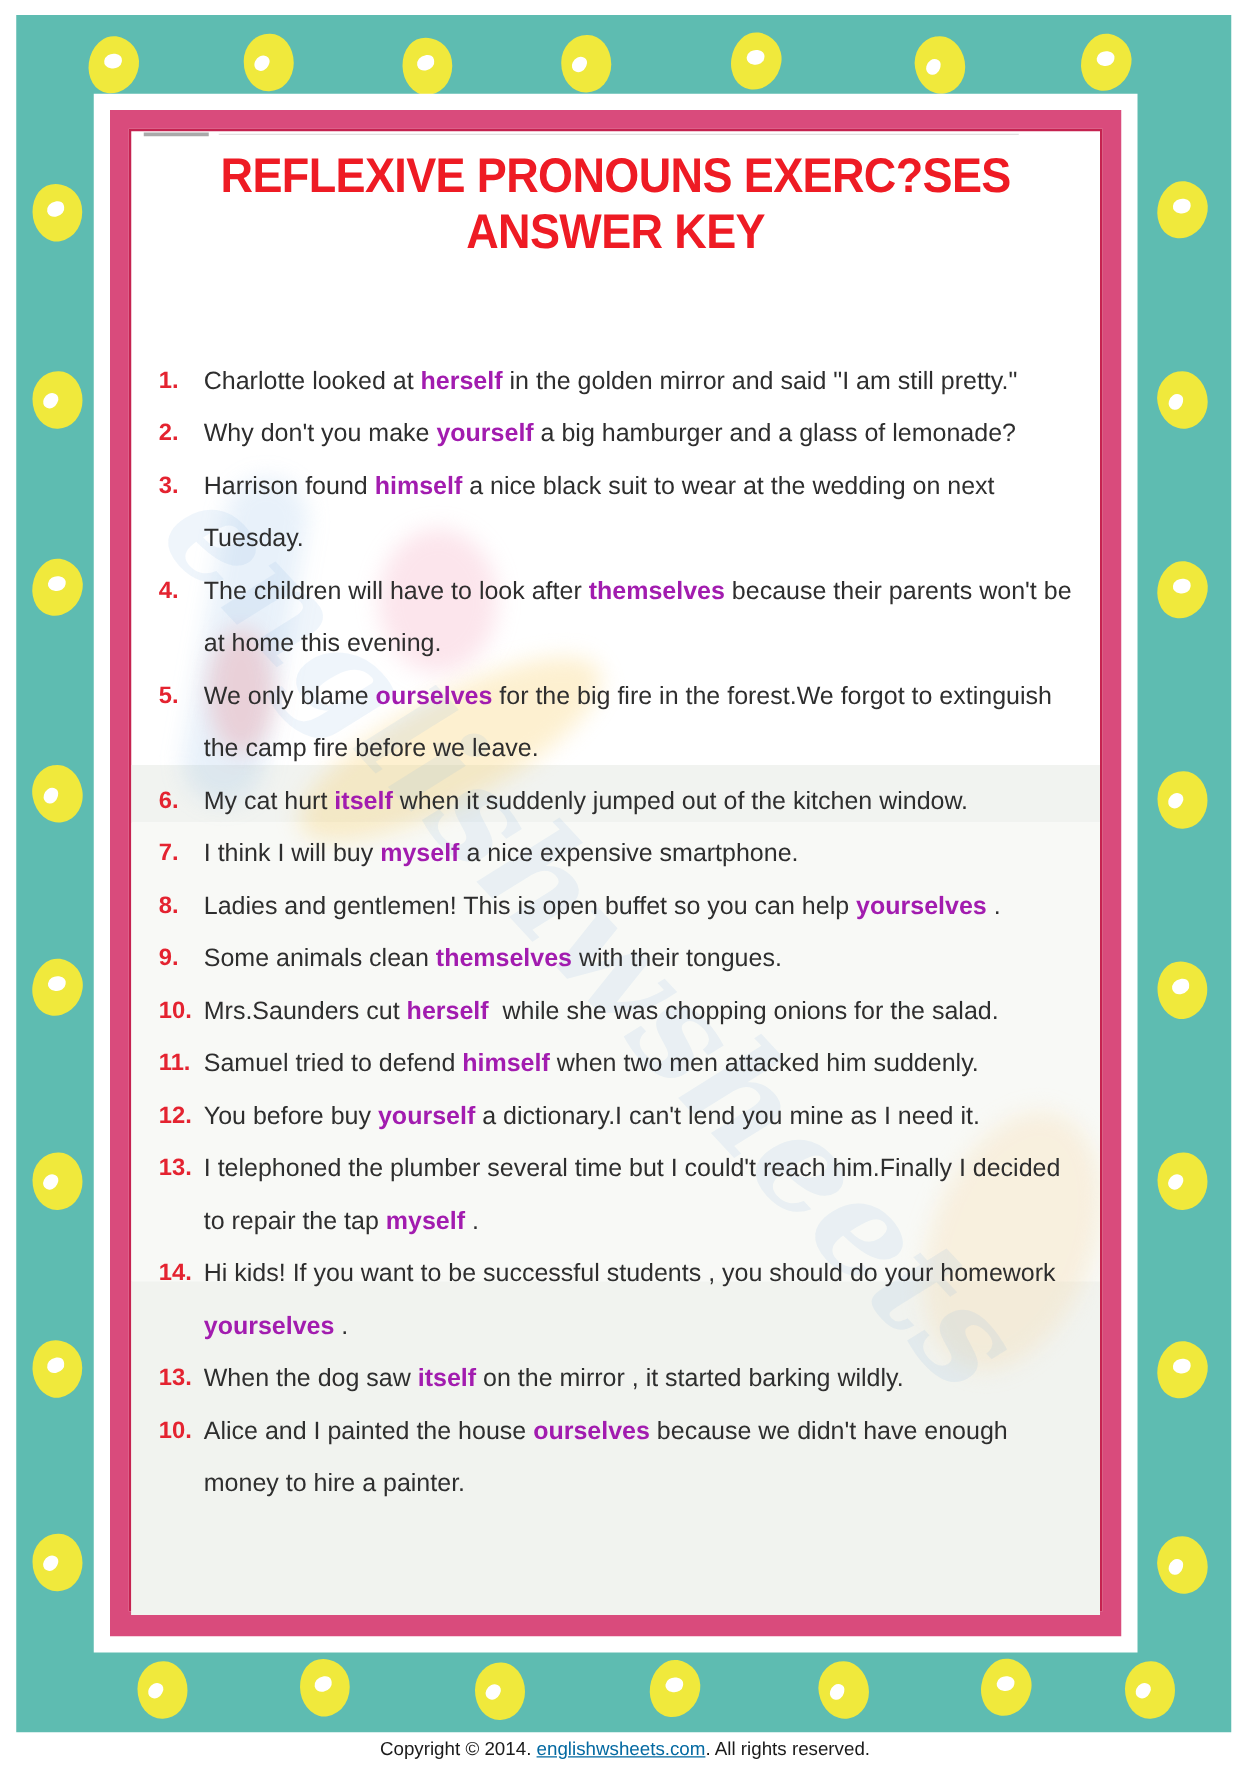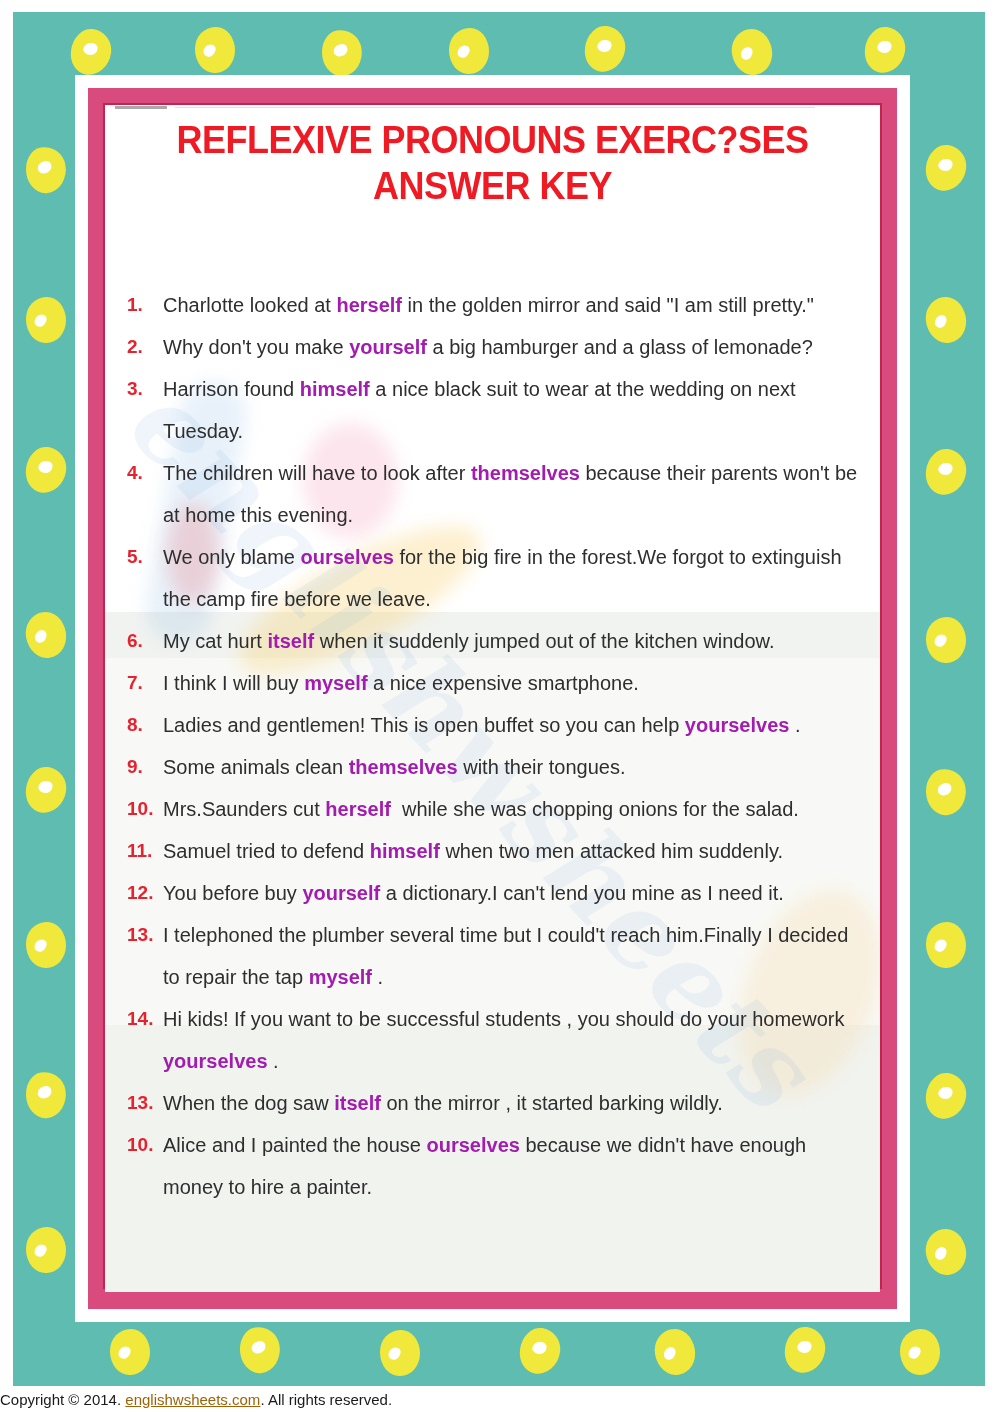--- a/index.html
+++ b/index.html
@@ -54,22 +54,22 @@
        color:#ee1c24;font-size:20px;line-height:41px;}
 
   .sentences{position:absolute;z-index:1;left:0;top:179px;width:762px;margin:0;padding:0;list-style:none;}
   .sentences li{position:relative;padding-left:58px;font-size:20px;line-height:42px;color:#2e2e2e;}
   .sentences .num{position:absolute;left:22px;top:0;color:#e42330;font-weight:bold;font-size:19px;}
   .sentences .txt{white-space:pre-wrap;}
   .sentences .hl{color:#a21caf;font-weight:bold;}
 
   
   .footer{position:absolute;left:0;top:1386px;width:1000px;height:26px;background:#ffffff;
-       display:flex;align-items:center;justify-content:flex-start;font-size:15px;color:#1a1a1a;}
-  .footer a{color:#a16207;text-decoration:underline;}
+       display:flex;align-items:center;justify-content:center;font-size:15px;color:#1a1a1a;}
+  .footer a{color:#0369a1;text-decoration:underline;}
 </style>
 </head>
 <body>
 
 <div class="page">
 
   <div class="teal"></div>
   <div id="dots">
       <div class="dot" style="left: 71px; top: 29px;"></div>
       <div class="dot" style="left: 195px; top: 27px;"></div>

